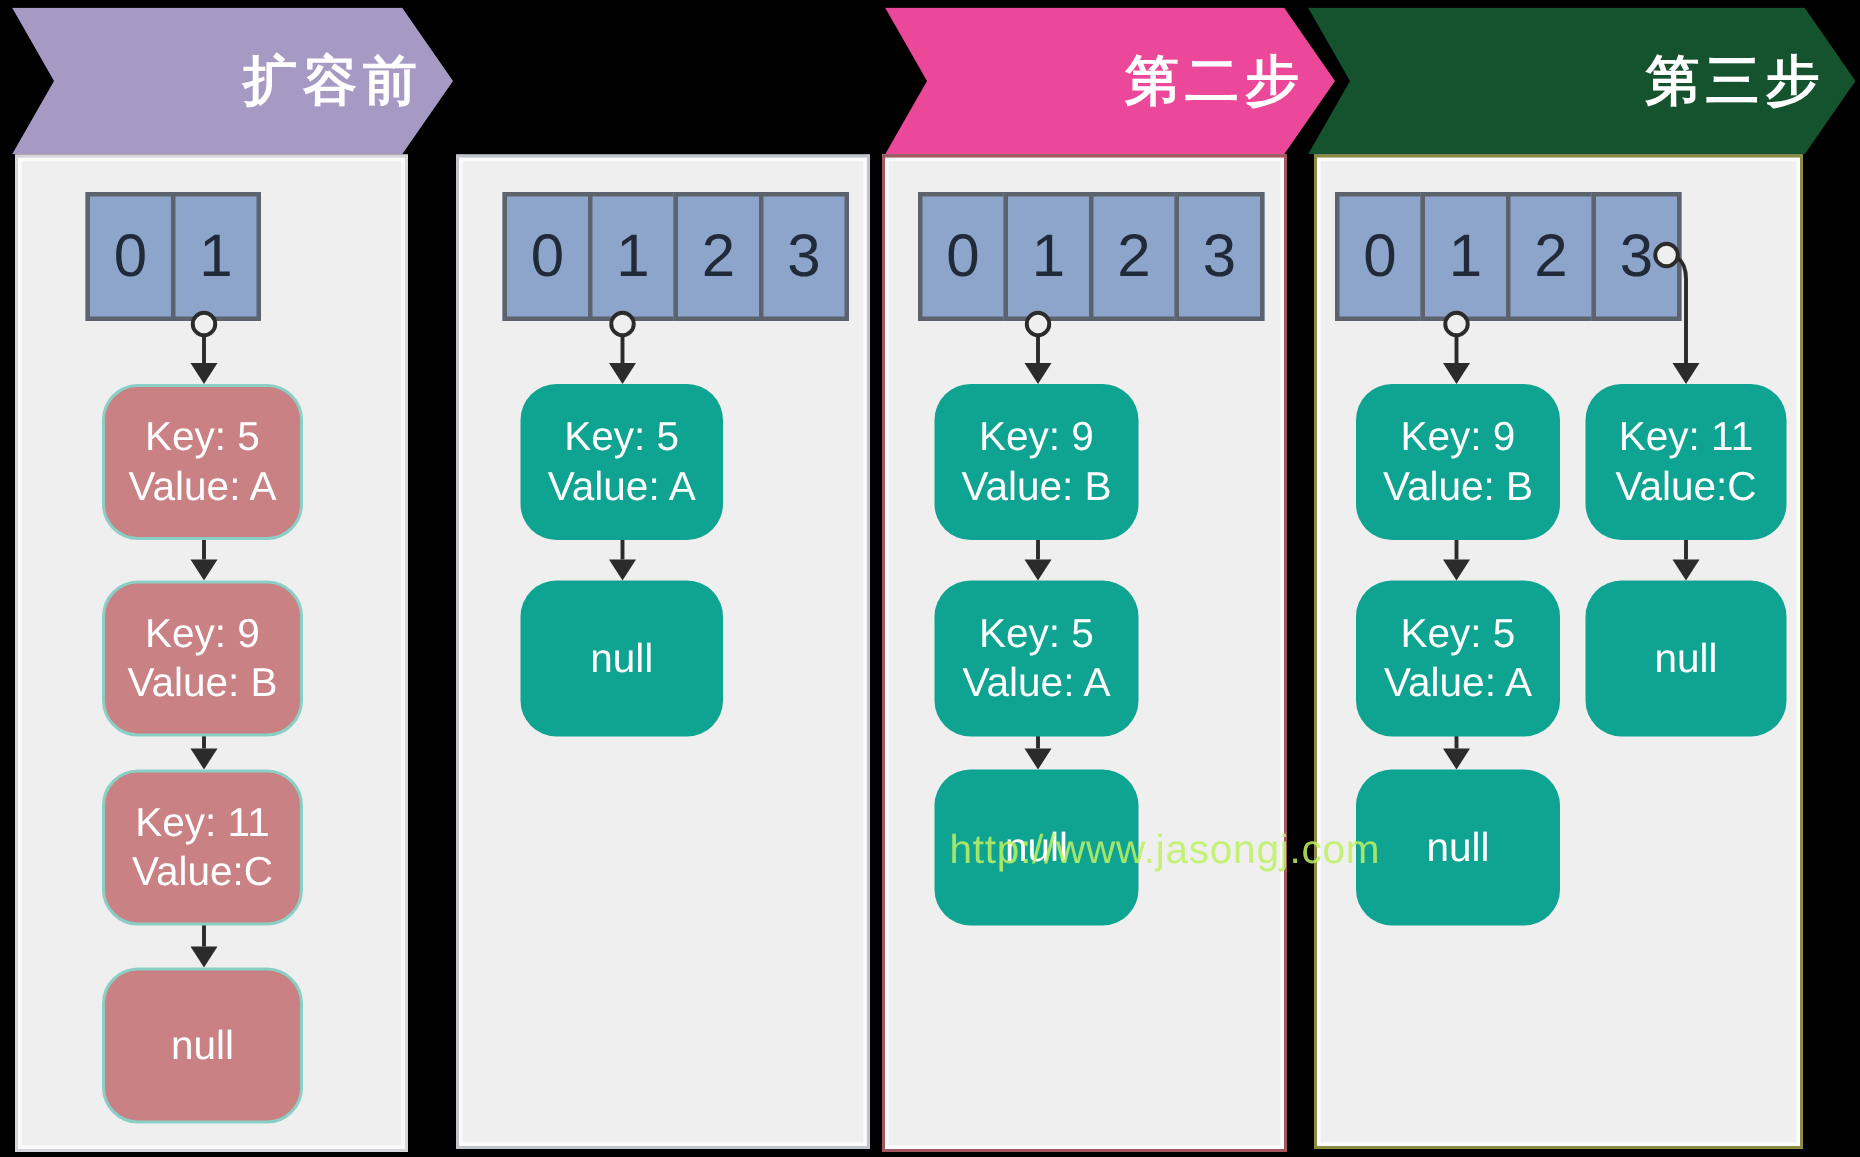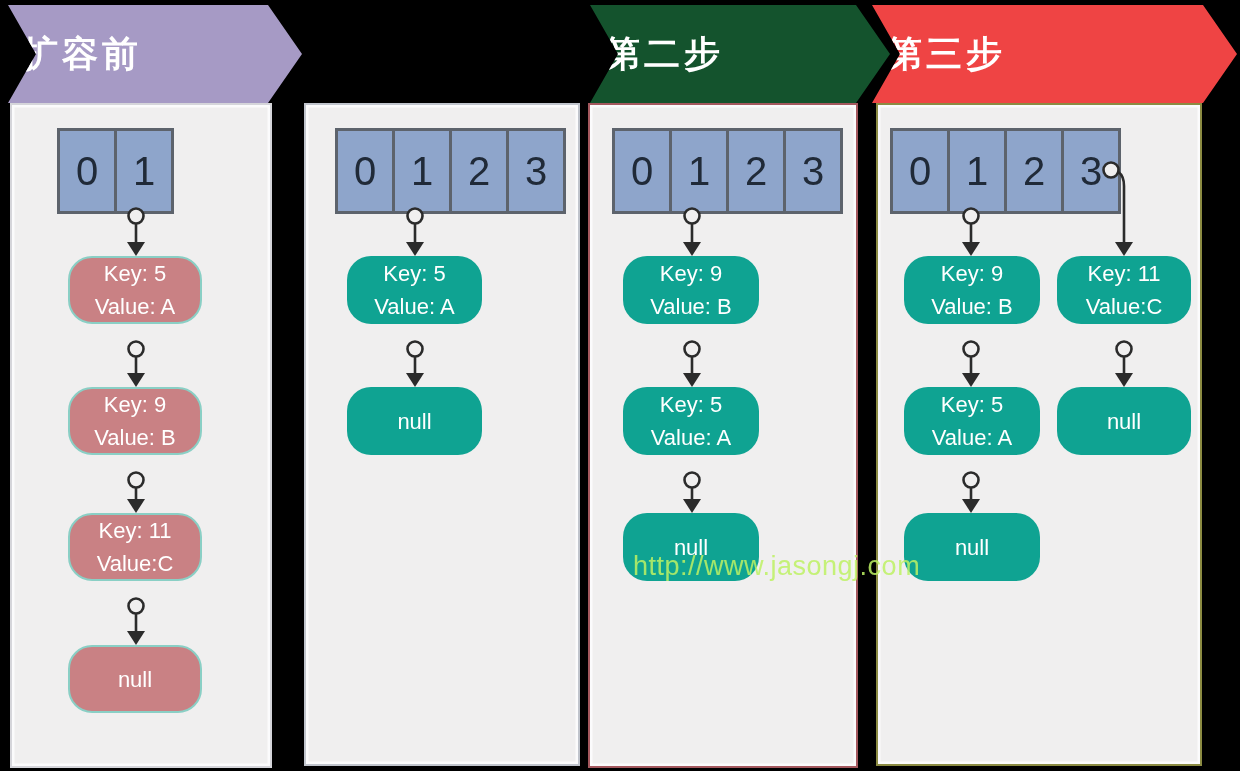--- a/index.html
+++ b/index.html
@@ -3,29 +3,29 @@
 <meta charset="utf-8">
 <style>
   html,body{margin:0;padding:0;background:#000;}
   .stage{
     position:relative;width:1240px;height:771px;background:#000;overflow:hidden;
     font-family:"Liberation Sans","DejaVu Sans",sans-serif;
   }
   
   .banner{
     position:absolute;top:5px;height:98px;
-    display:flex;align-items:center;justify-content:flex-start;
+    display:flex;align-items:center;justify-content:flex-end;
     color:#fff;font-size:36px;font-weight:bold;letter-spacing:4px;
     clip-path:polygon(0% 0%, calc(100% - 34px) 0%, 100% 50%, calc(100% - 34px) 100%, 0% 100%, 28px 50%);
     padding-left:14px;padding-right:20px;box-sizing:border-box;
   }
   .banner-1{left:8px;width:294px;background:#a69ac5;}
   .banner-2{left:306px;width:296px;background:#4473a8;}
-  .banner-3{left:590px;width:300px;background:#14532d;font-family:Liberation Mono, monospace;}
-  .banner-4{left:872px;width:365px;background:#ef4444;}
+  .banner-3{left:590px;width:300px;background:#ec4899;font-family:Liberation Mono, monospace;}
+  .banner-4{left:872px;width:365px;background:#14532d;}
   
   .panel{
     position:absolute;top:103px;background:#f0efef;
     box-shadow:inset 0 0 0 2.5px #fbfbfc;z-index:1;
   }
   .panel-1{left:10px;width:258px;height:661px;border:2px solid #d5d5da;}
   .panel-2{left:304px;width:272px;height:659px;border:2px solid #c0c4cc;}
   .panel-3{left:588px;width:266px;height:661px;border:2px solid #a4585e;}
   .panel-4{left:876px;width:322px;height:659px;border:2px solid #8b8b42;}
   
@@ -35,23 +35,23 @@
     display:flex;align-items:center;justify-content:center;
     font-size:40px;color:#202a38;box-sizing:content-box;
   }
   .cell:first-child{margin-left:0;}
   .bucket-1{left:57px;}
   .bucket-2{left:335px;}
   .bucket-3{left:612px;}
   .bucket-4{left:890px;}
   
   .node{
-    position:absolute;height:68px;border-radius:24px;z-index:5;
+    position:absolute;height:104px;border-radius:24px;z-index:5;
     display:flex;flex-direction:column;align-items:center;justify-content:center;
-    color:#fff;font-size:22px;line-height:33px;text-align:center;box-sizing:border-box;
+    color:#fff;font-size:27px;line-height:33px;text-align:center;box-sizing:border-box;
   }
   .node.pink{background:#c98184;border:2px solid #8acfc5;}
   .node.teal{background:#0fa392;}
   .node span:empty{display:none;}
   
   .c1{left:68px;width:134px;}
   .c2{left:347px;width:135px;}
   .c3{left:623px;width:136px;}
   .c4a{left:904px;width:136px;}
   .c4b{left:1057px;width:134px;}

